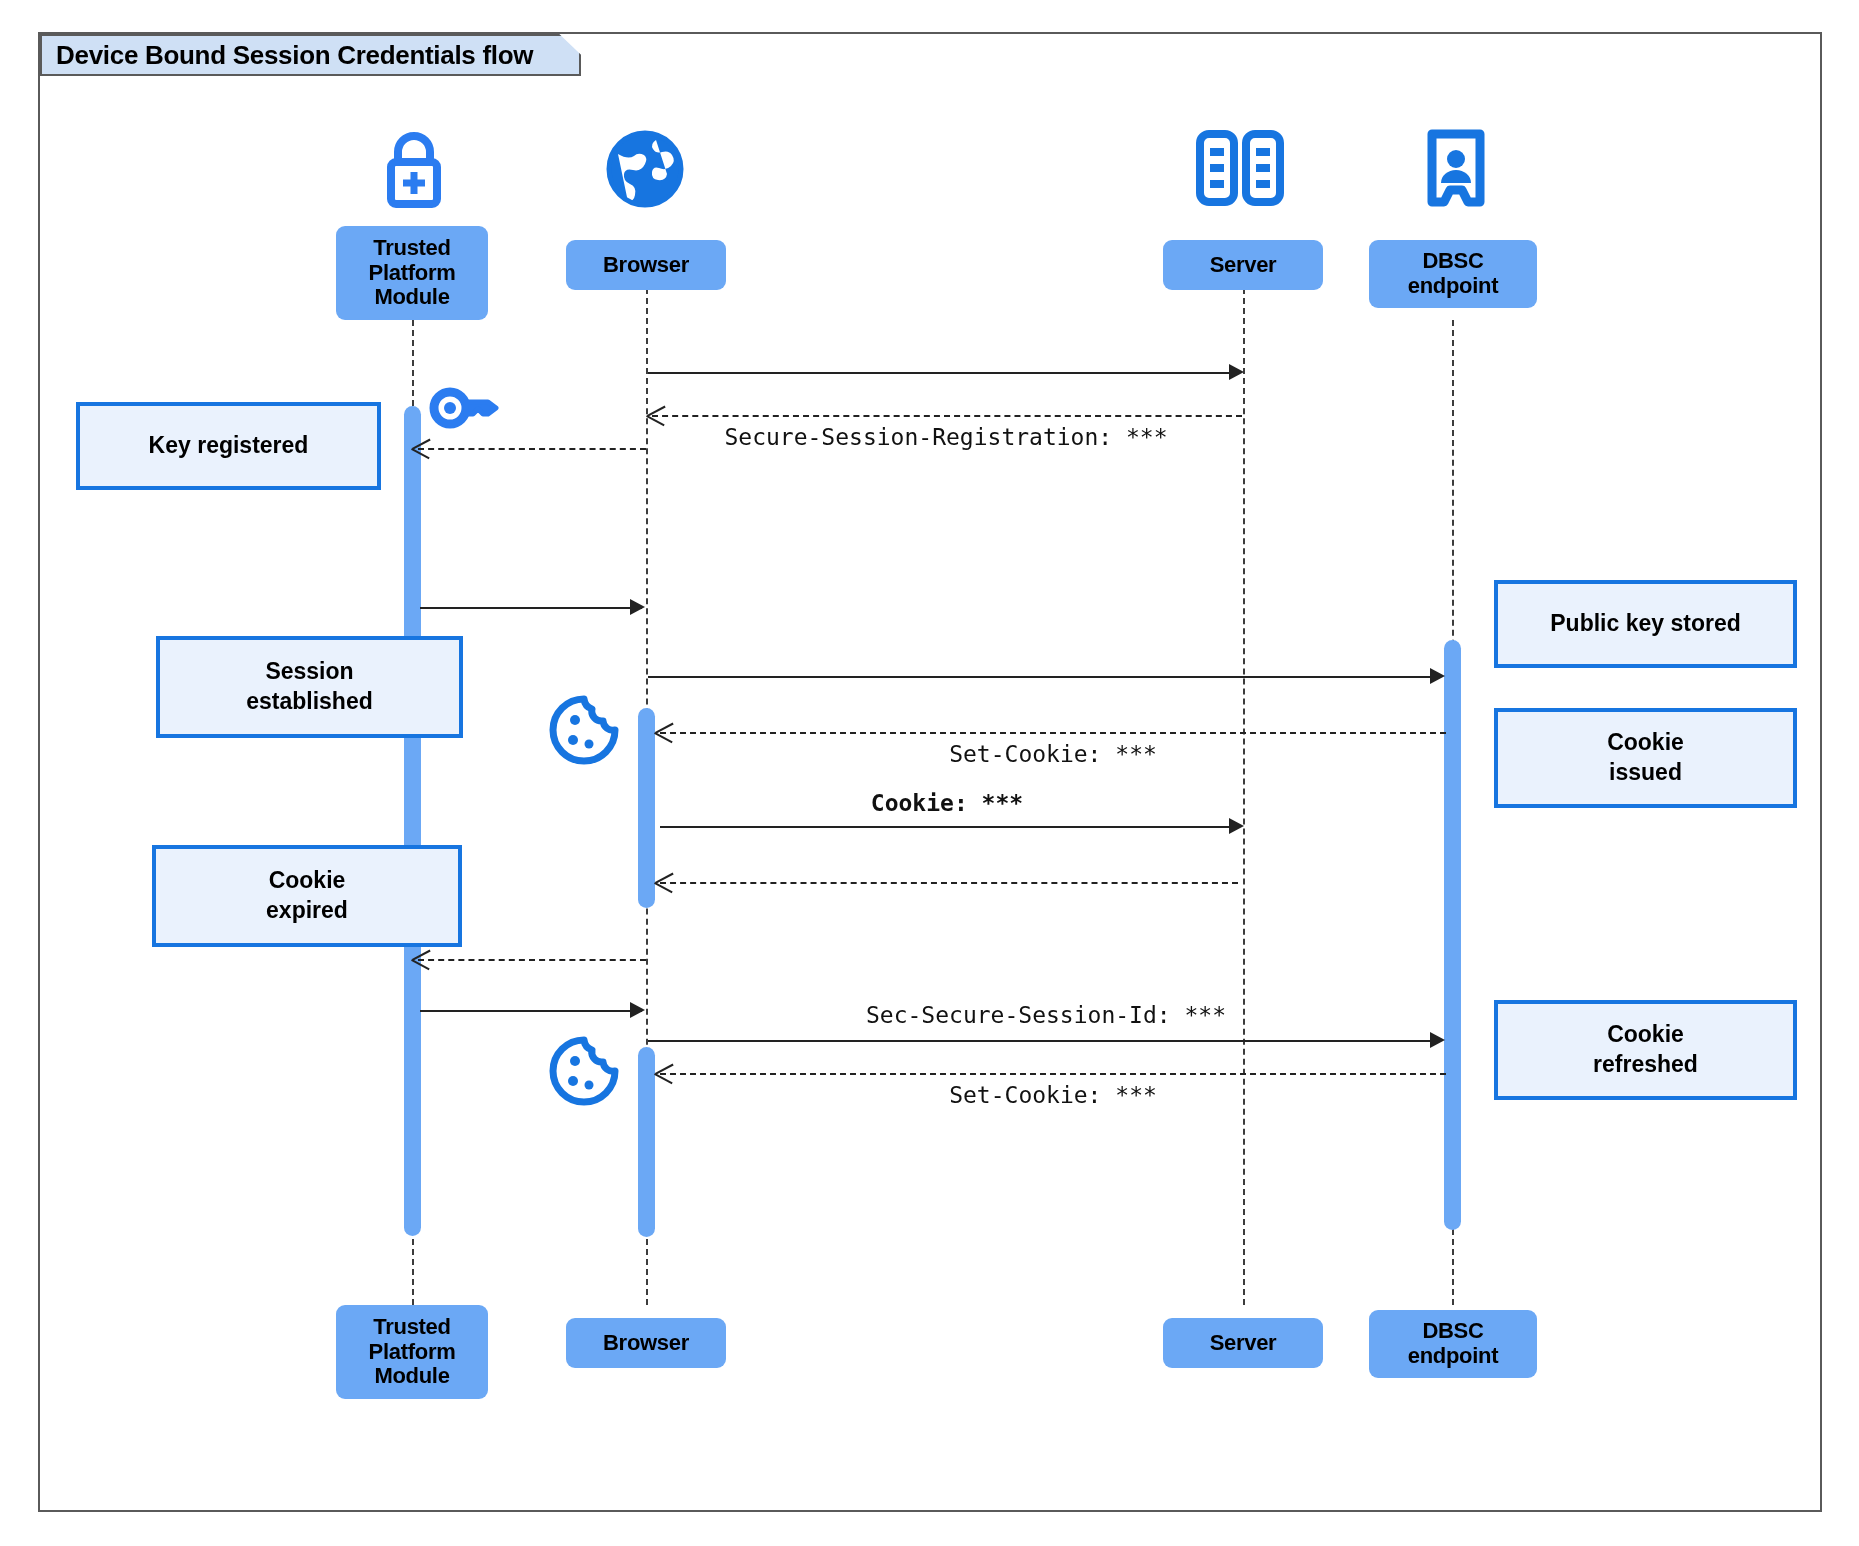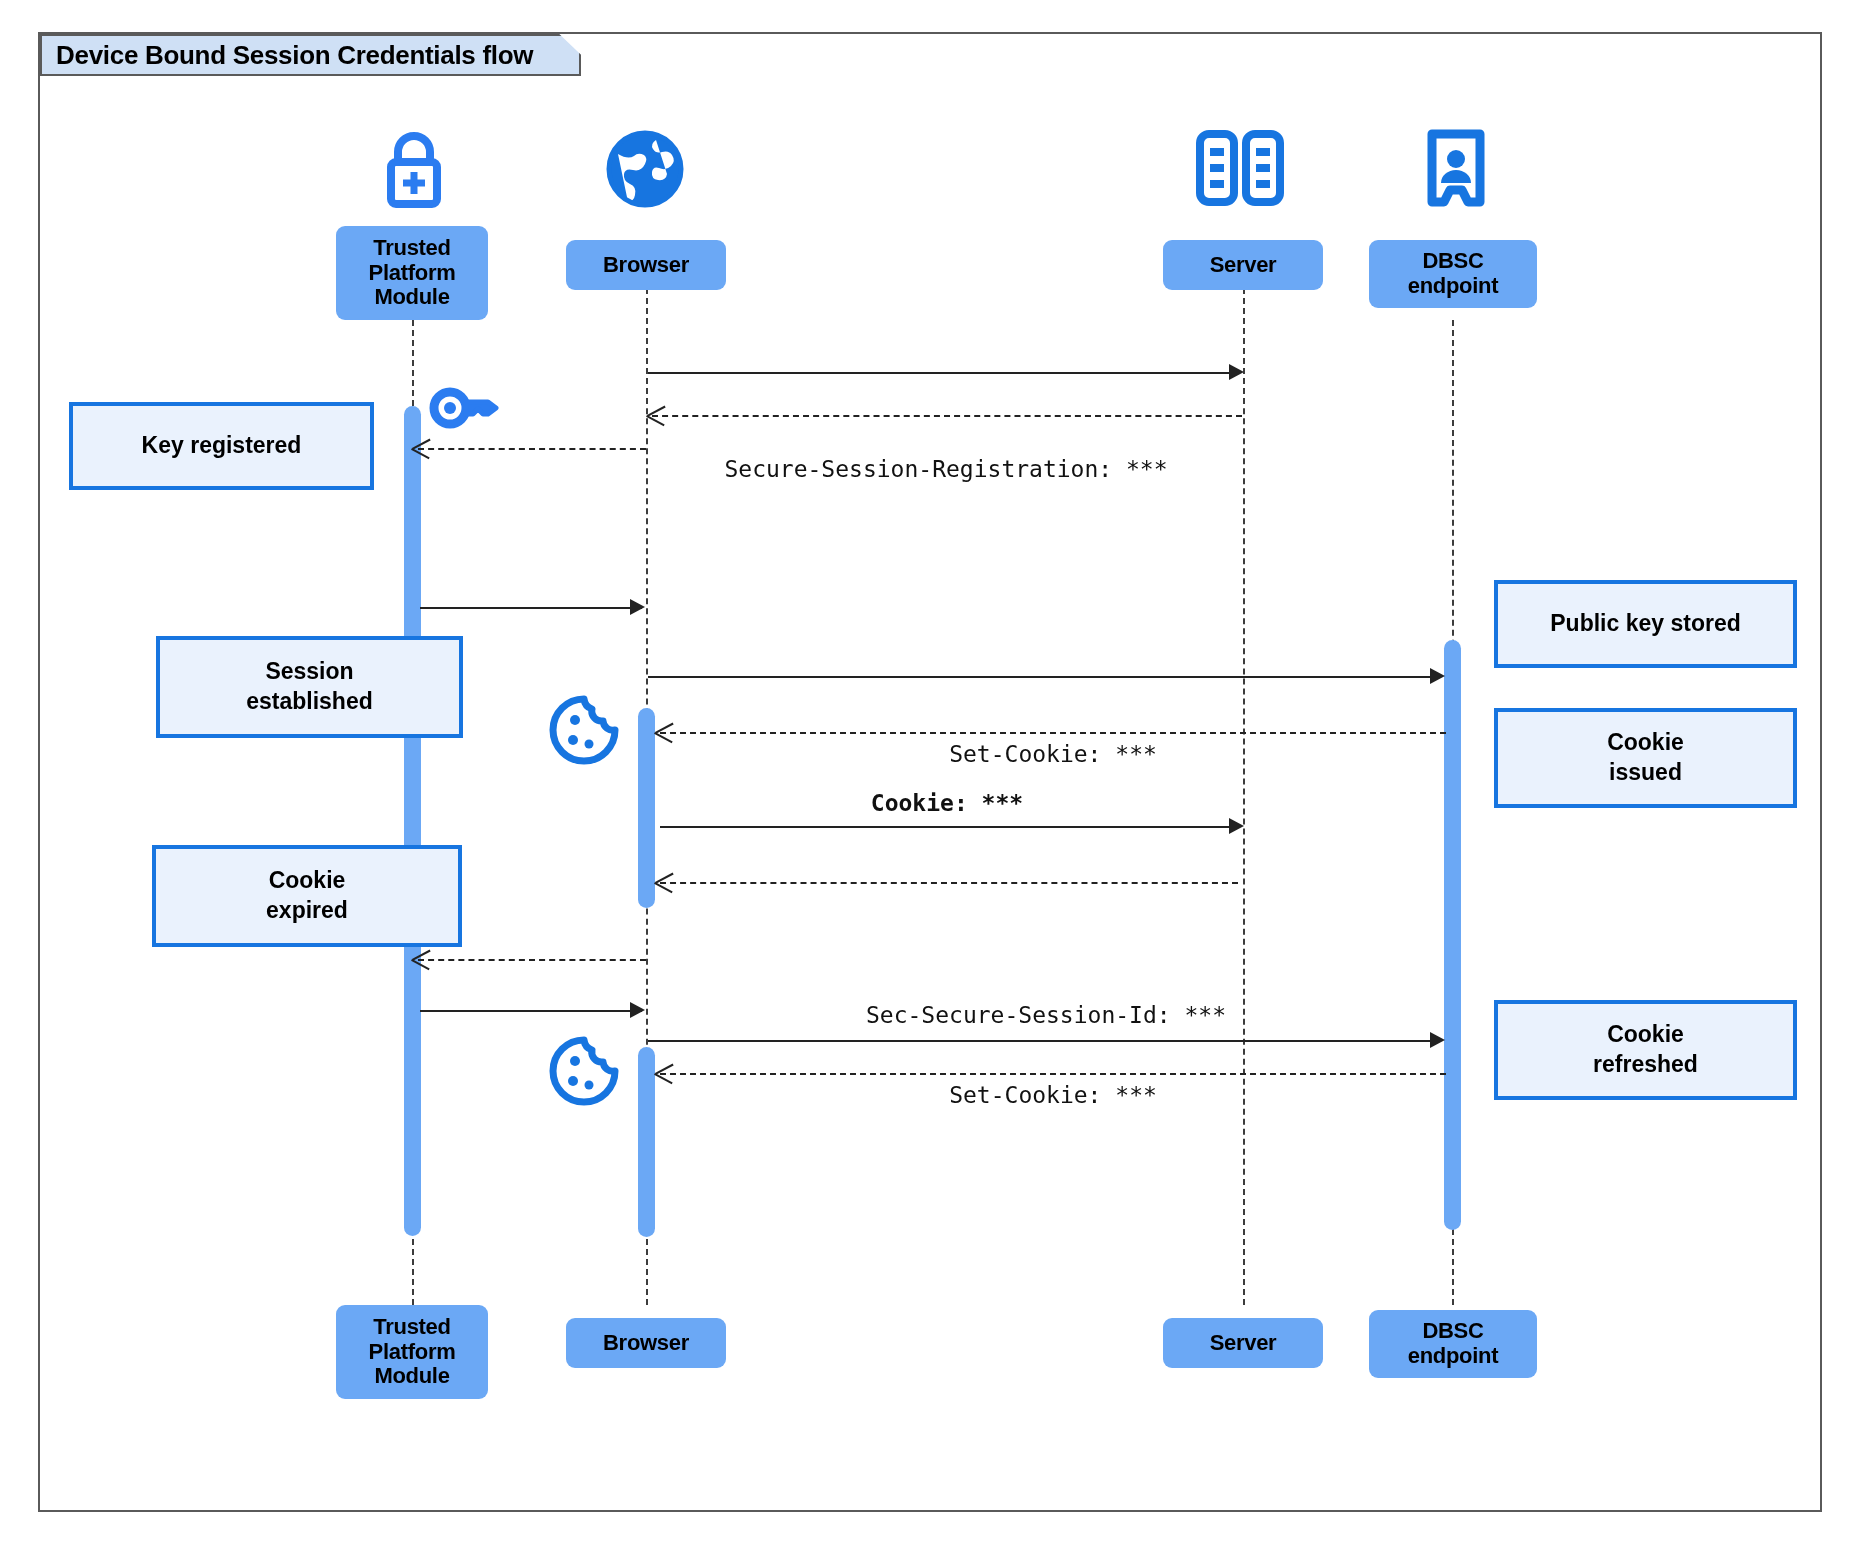--- a/index.html
+++ b/index.html
@@ -136,21 +136,21 @@
   <div class="pbox" style="left:1369px;top:1310px;width:168px;height:68px;">
     <span style="white-space:pre-line;">DBSC
 endpoint</span>
   </div>
 
   <div class="msg" style="left:648px;top:372px;width:586px;"></div>
   <div class="arrowR" style="left:1229px;top:364px;"></div>
 
   <div class="msg dashed" style="left:652px;top:415px;width:590px;"></div>
   <div class="arrowLthin" style="left:647px;top:406px;"></div>
-  <div class="mlabel mono" style="left:586px;top:424px;width:720px;margin-top:32px;">Secure-Session-Registration: ***</div>
+  <div class="mlabel mono" style="left:586px;top:424px;width:720px;">Secure-Session-Registration: ***</div>
 
   <div class="msg dashed" style="left:418px;top:448px;width:228px;"></div>
   <div class="arrowLthin" style="left:412px;top:439px;"></div>
 
   <div class="msg" style="left:420px;top:607px;width:222px;"></div>
   <div class="arrowR" style="left:630px;top:599px;"></div>
 
   <div class="msg" style="left:648px;top:676px;width:786px;"></div>
   <div class="arrowR" style="left:1430px;top:668px;"></div>
 
@@ -172,21 +172,21 @@
   <div class="arrowR" style="left:630px;top:1002px;"></div>
 
   <div class="mlabel mono" style="left:648px;top:1002px;width:796px;">Sec-Secure-Session-Id: ***</div>
   <div class="msg" style="left:648px;top:1040px;width:790px;"></div>
   <div class="arrowR" style="left:1430px;top:1032px;"></div>
 
   <div class="msg dashed" style="left:660px;top:1073px;width:786px;"></div>
   <div class="arrowLthin" style="left:655px;top:1064px;"></div>
   <div class="mlabel mono" style="left:660px;top:1082px;width:786px;">Set-Cookie: ***</div>
 
-  <div class="note" style="left:69px;top:402px;width:305px;height:88px;justify-content:center;">
+  <div class="note" style="left:76px;top:402px;width:305px;height:88px;justify-content:center;">
     <span style="white-space:pre-line;">Key registered</span>
   </div>
   <div class="note" style="left:156px;top:636px;width:307px;height:102px;">
     <span style="white-space:pre-line;">Session
 established</span>
   </div>
   <div class="note" style="left:152px;top:845px;width:310px;height:102px;">
     <span style="white-space:pre-line;">Cookie
 expired</span>
   </div>

